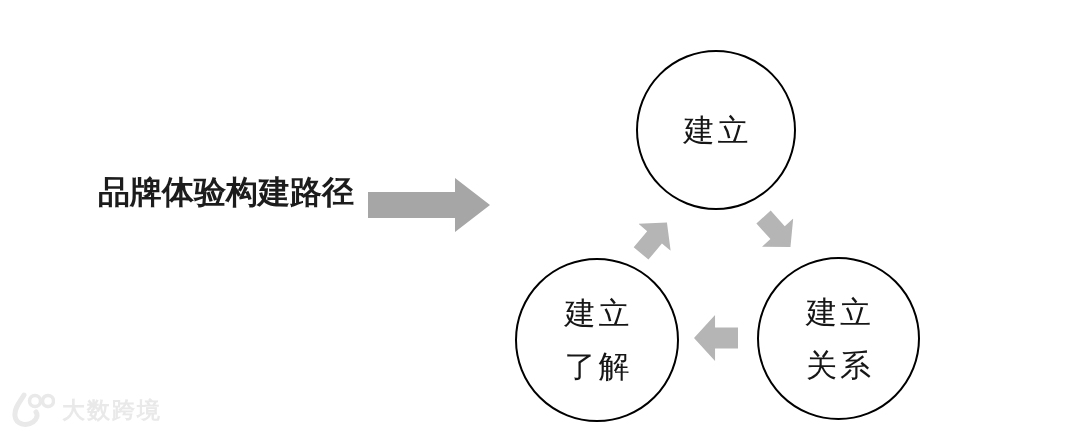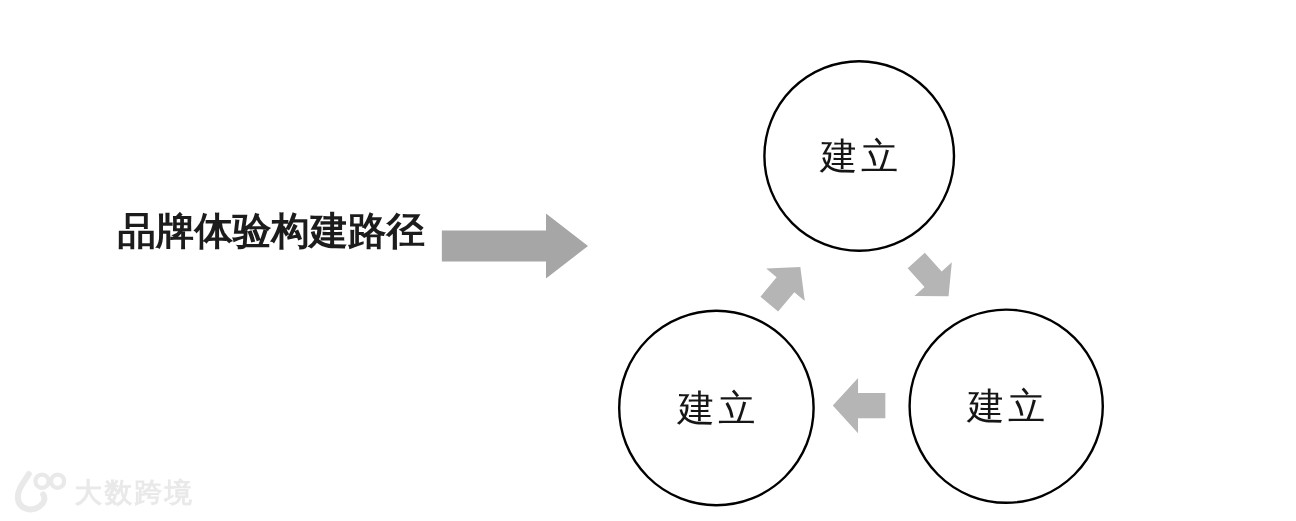--- a/index.html
+++ b/index.html
@@ -108,24 +108,26 @@
   <svg class="flow-arrow" viewBox="0 0 122 54" aria-hidden="true">
     <polygon points="0,14 87,14 87,0 122,27 87,54 87,40 0,40" fill="#a6a6a6"></polygon>
   </svg>
 
   <div class="node node-top">
     <span class="node-line">建立</span>
   </div>
 
   <div class="node node-bl">
     <span class="node-line">建立</span>
+    <span class="node-line">了解</span>
   </div>
 
   <div class="node node-br">
     <span class="node-line">建立</span>
+    <span class="node-line">关系</span>
   </div>
 
   <svg class="cycle-arrow cycle-arrow-up" viewBox="0 0 46 48" aria-hidden="true">
     <polygon points="0,13 24,13 24,0 46,24 24,48 24,35 0,35" fill="#b5b5b5"></polygon>
   </svg>
 
   <svg class="cycle-arrow cycle-arrow-down" viewBox="0 0 46 48" aria-hidden="true">
     <polygon points="0,13 24,13 24,0 46,24 24,48 24,35 0,35" fill="#b5b5b5"></polygon>
   </svg>
 

